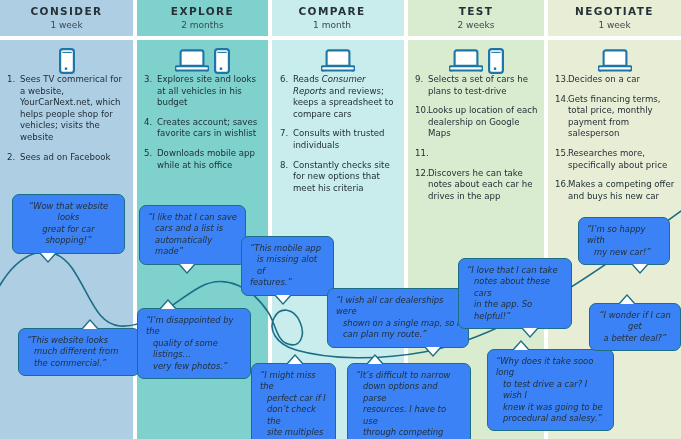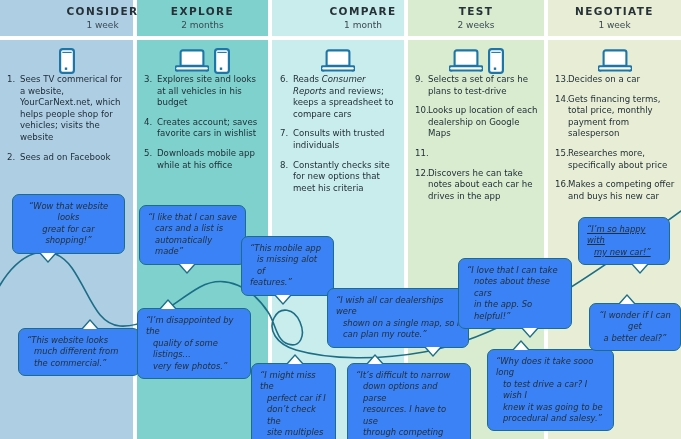--- a/index.html
+++ b/index.html
@@ -103,29 +103,29 @@
   </div>
   <div class="col" style="left:408px;width:136px;">
     <div class="hdr" style="background:#d9ecd0;"></div>
     <div class="body" style="background:#d9ecd0;"></div>
   </div>
   <div class="col" style="left:548px;width:133px;">
     <div class="hdr" style="background:#e8eed5;"></div>
     <div class="body" style="background:#e8eed5;"></div>
   </div>
 
-  <div class="hdr-inner" style="left:0px;width:133px;margin-left:36px;">
+  <div class="hdr-inner" style="left:0px;width:133px;">
     <div class="hdr-title">CONSIDER</div>
     <div class="hdr-sub">1 week</div>
   </div>
   <div class="hdr-inner" style="left:137px;width:131px;">
     <div class="hdr-title">EXPLORE</div>
     <div class="hdr-sub">2 months</div>
   </div>
-  <div class="hdr-inner" style="left:263px;width:120px;padding-left:40px;">
+  <div class="hdr-inner" style="left:272px;width:120px;">
     <div class="hdr-title">COMPARE</div>
     <div class="hdr-sub">1 month</div>
   </div>
   <div class="hdr-inner" style="left:408px;width:136px;">
     <div class="hdr-title">TEST</div>
     <div class="hdr-sub">2 weeks</div>
   </div>
   <div class="hdr-inner" style="left:548px;width:133px;">
     <div class="hdr-title">NEGOTIATE</div>
     <div class="hdr-sub">1 week</div>
@@ -336,21 +336,21 @@
   </div>
   <div class="bub up" style="left:487px;top:349px;width:127px;">
     <span class="indent">“Why does it take sooo long</span>
     <span class="indent l2">to test drive a car? I wish I</span>
     <span class="indent l2">knew it was going to be</span>
     <span class="indent l2">procedural and salesy.”</span>
     <span class="tail" style="left:24px;"></span>
     <span class="tail-in" style="left:25.5px;"></span>
   </div>
 
-  <div class="bub down" style="left:578px;top:217px;width:92px;text-decoration:underline;">
+  <div class="bub down" style="left:578px;top:217px;width:92px;">
     <span class="indent">“I’m so happy with</span>
     <span class="indent l2">my new car!”</span>
     <span class="tail" style="left:52px;"></span>
     <span class="tail-in" style="left:53.5px;"></span>
   </div>
   <div class="bub up" style="left:589px;top:303px;width:92px;text-align:center;">
     <span class="indent">“I wonder if I can get</span>
     <span class="indent">a better deal?”</span>
     <span class="tail" style="left:28px;"></span>
     <span class="tail-in" style="left:29.5px;"></span>

